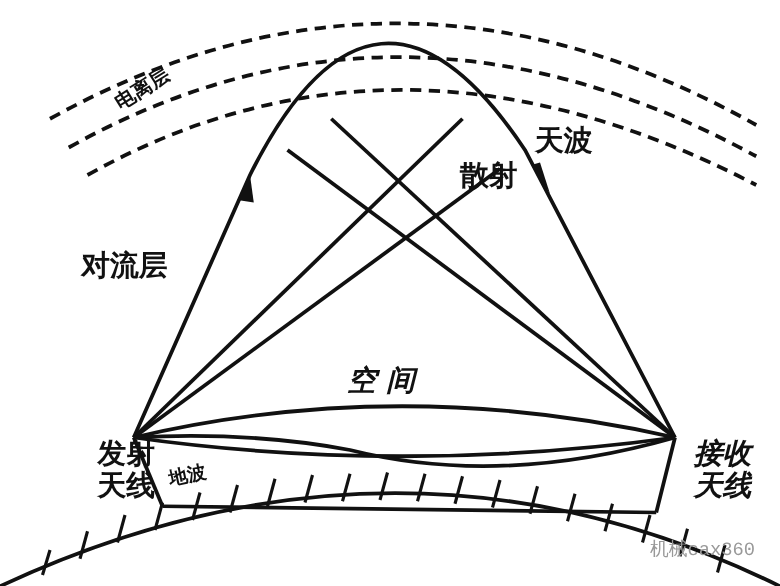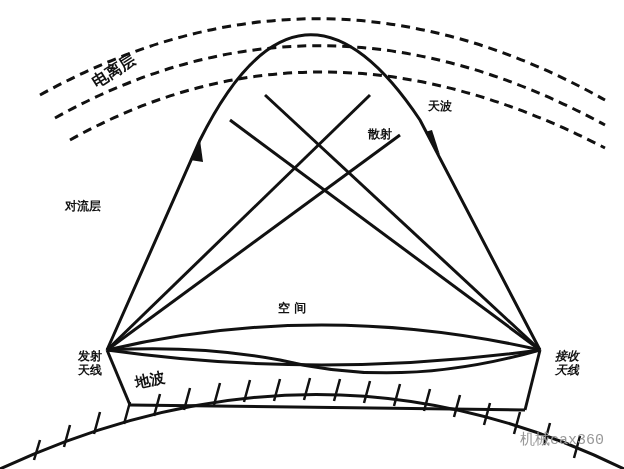--- a/index.html
+++ b/index.html
@@ -1,18 +1,18 @@
 <!DOCTYPE html>
 <html><head>
 <meta charset="utf-8">
 <style>
   html, body { margin:0; padding:0; background:#fff; }
   body { width:624px; height:469px; position:relative; overflow:hidden; font-family:"DejaVu Sans", sans-serif; }
   svg { position:absolute; left:0; top:0; }
-  .lbl { position:absolute; font-weight:bold; color:#111; font-size:12px; line-height:1.15; }
+  .lbl { position:absolute; font-weight:bold; color:#111; font-size:23px; line-height:1.15; }
 </style>
 </head>
 <body>
 
 <svg width="624" height="469" viewBox="0 0 624 469">
 
   <g fill="none" stroke="#111" stroke-width="3" stroke-dasharray="9,6">
     <path d="M40,95 Q320,-60 605,100"></path>
     <path d="M55,118 Q320,-30 605,125"></path>
     <path d="M70,140 Q320,0 605,148"></path>
@@ -61,21 +61,21 @@
     <path d="M107,350 Q200,345 280,360 Q400,390 540,350"></path>
   </g>
 
   <path d="M130,405 L525,410" fill="none" stroke="#111" stroke-width="3"></path>
 </svg>
 
 <div class="lbl" style="left:90px;top:62px;font-size:16px;transform:rotate(-32deg);">电离层</div>
 <div class="lbl" style="left:428px;top:100px;">天波</div>
 <div class="lbl" style="left:345px;top:128px;margin-left:23px;">散射</div>
 <div class="lbl" style="left:65px;top:200px;text-align:right;">对流层</div>
-<div class="lbl" style="left:278px;top:302px;">空 间</div>
+<div class="lbl" style="left:278px;top:292px;font-style:italic;">空 间</div>
 <div class="lbl" style="left:42px;top:350px;margin-left:36px;">
   <div>发射</div>
   <div>天线</div>
 </div>
 <div class="lbl" style="left:555px;top:350px;font-style:italic;">
   <div>接收</div>
   <div>天线</div>
 </div>
 <div class="lbl" style="left:135px;top:372px;font-size:15px;transform:rotate(-12deg);">地波</div>
 <div class="lbl" style="left:520px;top:432px;font-size:15px;font-weight:normal;color:#999;font-family:Liberation Mono, monospace;">机械cax360</div>

